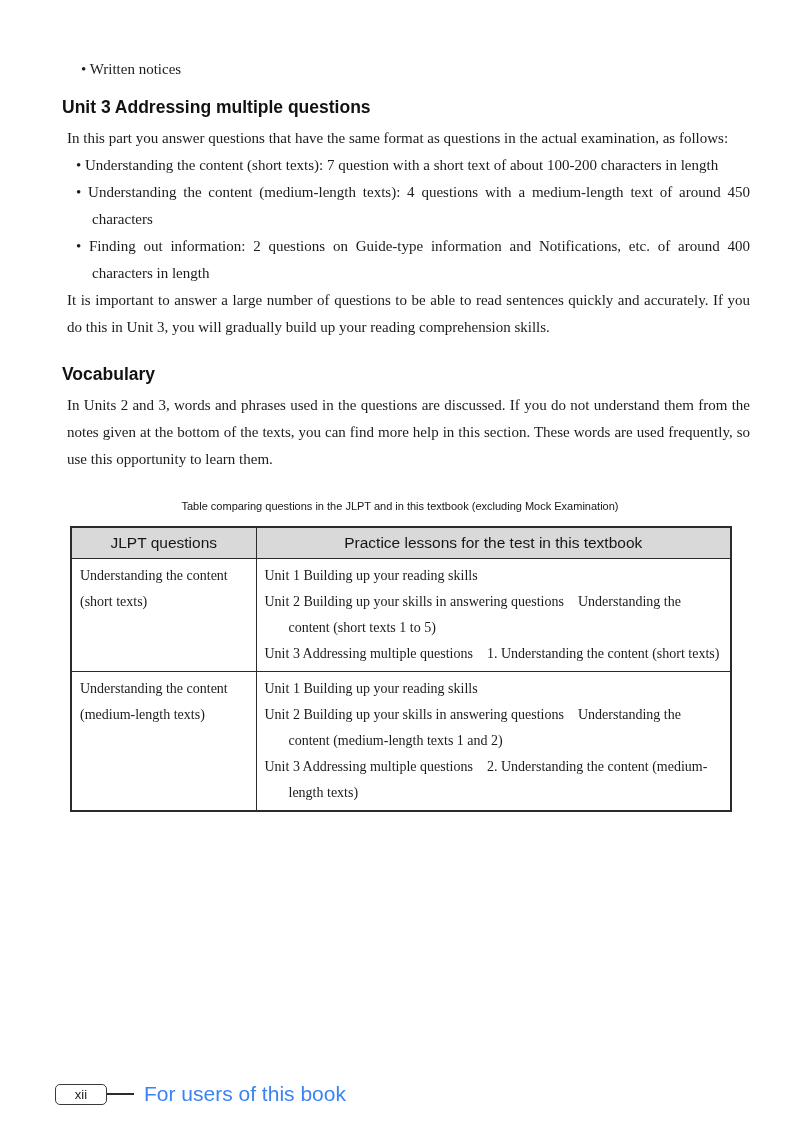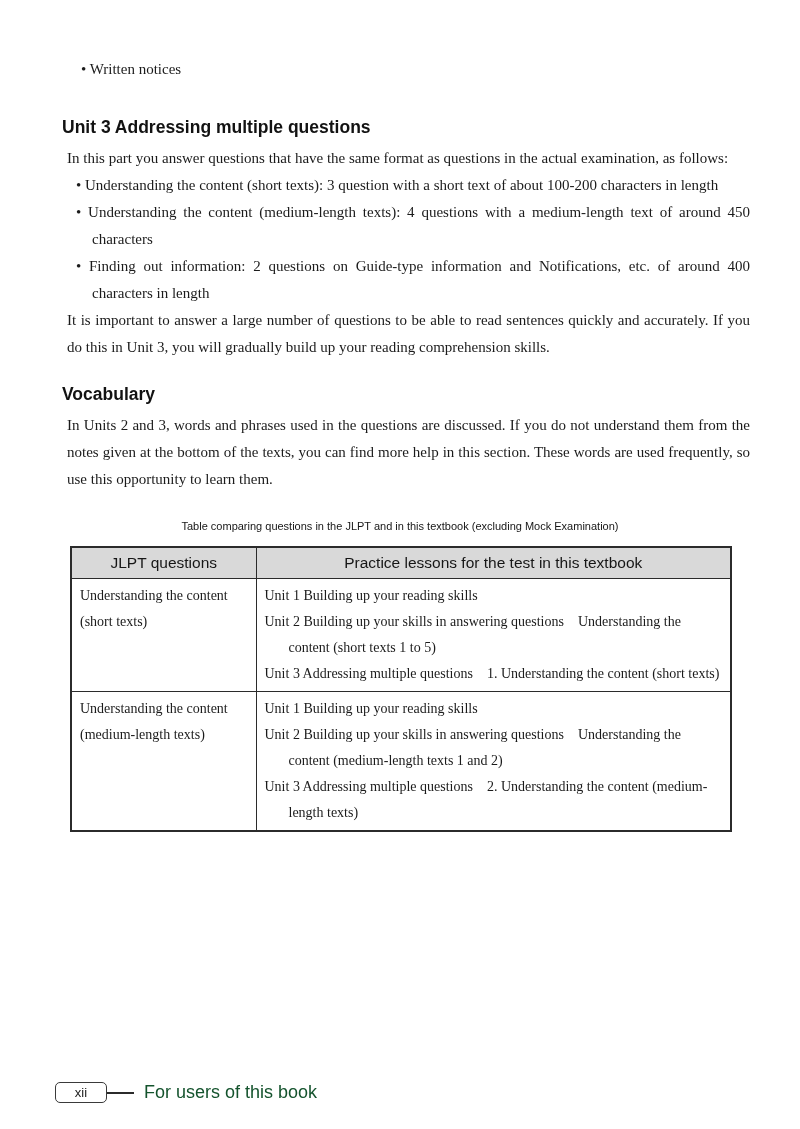--- a/index.html
+++ b/index.html
@@ -28,21 +28,21 @@
     font-size: 15px;
     line-height: 27px;
     text-align: justify;
   }
   .section-heading {
     font-family: "Liberation Sans", "DejaVu Sans", sans-serif;
     font-size: 17.5px;
     font-weight: 700;
     color: #121212;
     line-height: 24px;
-    margin: 32px 0 6px 0;
+    margin: 12px 0 6px 0;
   }
   .section-heading.vocab {
     margin-top: 21px;
   }
   .bullet-item {
     margin-left: 14px;
     padding-left: 16px;
     text-indent: -16px;
     font-size: 15px;
     line-height: 27px;
@@ -114,35 +114,35 @@
     background: #ffffff;
   }
   .footer-connector {
     width: 27px;
     height: 2px;
     background: #2b2b2b;
   }
   .footer-label {
     margin-left: 10px;
     font-family: "Liberation Sans", "DejaVu Sans", sans-serif;
-    font-size: 18px;
-    color: #14532d;
+    font-size: 21px;
+    color: #3b82f6;
   }
 </style>
 </head>
 <body>
 
 <div class="page">
 
   <div class="body-line">• Written notices</div>
 
   <div class="section-heading">Unit 3 Addressing multiple questions</div>
   <p class="para">In this part you answer questions that have the same format as questions in the actual examination, as follows:</p>
   <div>
-      <div class="bullet-item">• Understanding the content (short texts): 3 question with a short text of about 100-200 characters in length</div>
+      <div class="bullet-item">• Understanding the content (short texts): 7 question with a short text of about 100-200 characters in length</div>
       <div class="bullet-item">• Understanding the content (medium-length texts): 4 questions with a medium-length text of around 450 characters</div>
       <div class="bullet-item">• Finding out information: 2 questions on Guide-type information and Notifications, etc. of around 400 characters in length</div>
     </div>
   <p class="para">It is important to answer a large number of questions to be able to read sentences quickly and accurately. If you do this in Unit 3, you will gradually build up your reading comprehension skills.</p>
 
   <div class="section-heading vocab">Vocabulary</div>
   <p class="para">In Units 2 and 3, words and phrases used in the questions are discussed. If you do not understand them from the notes given at the bottom of the texts, you can find more help in this section. These words are used frequently, so use this opportunity to learn them.</p>
 
   <div class="table-caption">Table comparing questions in the JLPT and in this textbook (excluding Mock Examination)</div>
 

